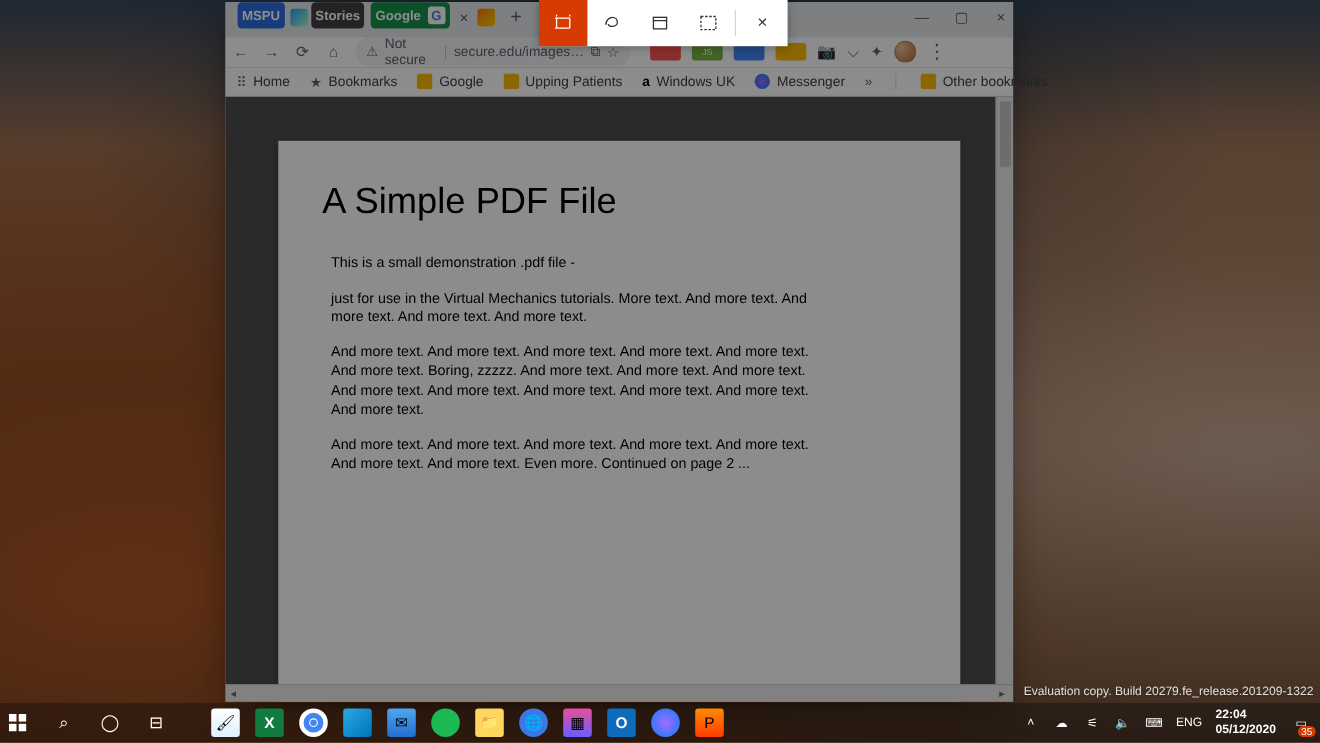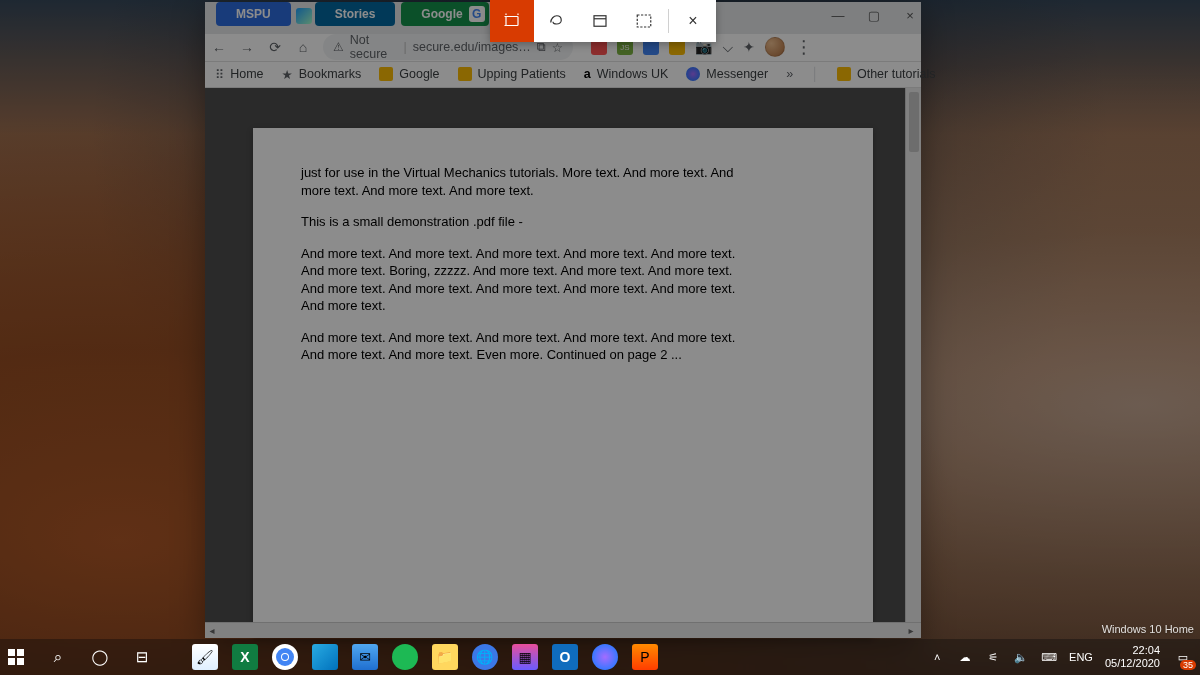--- a/index.html
+++ b/index.html
@@ -45,25 +45,25 @@
   .tabbar {
     height:42px; background:#e5e8ea;
     display:flex; align-items:flex-end;
     padding-left:8px;
     position:relative;
   }
   .tab-pill {
     display:inline-flex; align-items:center;
     height:24px; border-radius:4px;
     font-size:12px; font-weight:600;
-    padding:0 20px; margin:0 3px 8px 3px;
+    padding:0 4px; margin:0 3px 8px 3px;
     color:#fff;
   }
   .tab-mspu { background:#2d6cdf; }
-  .tab-stories { background:#0369a1; color:#fff;}
+  .tab-stories { background:#404040; color:#fff;}
   .tab-google { background:#14924b; padding-right:4px;}
   .gicon {
     width:16px;height:16px;background:#fff;border-radius:3px;
     margin-left:6px;display:inline-flex;align-items:center;justify-content:center;
     color:#4285F4;font-weight:700;font-size:12px;
   }
   .close-x {
     color:#5f6368;font-size:14px;margin:0 6px 10px 6px;cursor:default;
   }
   .favico-sq {
@@ -90,21 +90,21 @@
   .nav-ico {width:16px;text-align:center;}
   .urlbox {
     flex:0 0 250px; height:26px;
     background:#f1f3f4;border-radius:13px;
     display:flex;align-items:center;
     padding:0 10px;font-size:12.5px;color:#5f6368;
     gap:6px;
   }
   .urlbox .warn {font-size:12px;}
   .ext-row {display:flex;align-items:center;gap:10px;margin-left:6px;}
-  .ext {width:16px;height:16px;border-radius:3px;}
+  .ext {width:28px;height:16px;border-radius:3px;}
   .vdots {font-size:18px;letter-spacing:-1px;}
   .avatar {width:20px;height:20px;border-radius:50%;background:radial-gradient(circle at 30% 30%,#f0c090,#b07040);border:1px solid rgba(0,0,0,0.1);}
   
   .bmbar {
     height:34px;background:#fff;border-bottom:1px solid #e0e0e0;
     display:flex;align-items:center;padding:0 10px;
     font-size:12.5px;color:#3c4043;gap:18px;
   }
   .bm { display:flex;align-items:center;gap:6px;white-space:nowrap;}
   .bm .sq{width:14px;height:14px;background:#fbbc04;border-radius:2px;}
@@ -168,21 +168,21 @@
     display:flex;align-items:center;
     padding:0 6px;
     z-index:30;
   }
   .tb-left{display:flex;align-items:center;gap:22px;}
   .tb-ico{width:20px;height:20px;display:flex;align-items:center;justify-content:center;color:#fff;font-size:15px;}
   .tb-app{width:26px;height:26px;border-radius:3px;display:flex;align-items:center;justify-content:center;font-size:14px;}
   .tb-apps{display:flex;gap:14px;margin-left:18px;}
   .tb-right{margin-left:auto;display:flex;align-items:center;gap:12px;color:#fff;font-size:11px;}
   .tray-ico{width:16px;height:16px;display:flex;align-items:center;justify-content:center;color:#fff;}
-  .clock{text-align:right;line-height:1.2;font-size:11px;}
+  .clock{text-align:left;line-height:1.2;font-size:11px;font-weight:bold;}
   .notif{width:22px;height:22px;display:flex;align-items:center;justify-content:center;position:relative;}
   .notif .badge{position:absolute;right:-2px;bottom:-2px;background:#d83b01;color:#fff;font-size:9px;border-radius:8px;padding:0 3px;}
 </style>
 </head>
 <body>
 
 <div class="scenery"></div>
 
 <div class="browser">
   <div class="tabbar">
@@ -251,28 +251,29 @@
         <span>Windows UK</span>
       </span>
     <span class="bm">
         <span style="width:14px;height:14px;border-radius:50%;background:radial-gradient(circle,#a46cff,#0a7cff);display:inline-block"></span>
         <span>Messenger</span>
       </span>
     <span class="bm-chevron">»</span>
     <span style="color:#dadce0">│</span>
     <span class="bm">
         <span class="sq"></span>
-        <span>Other tutorials</span>
+        <span>Other bookmarks</span>
       </span>
   </div>
 
   <div class="pdfview">
     <div class="page">
+      <h1>A Simple PDF File</h1>
+      <p>This is a small demonstration .pdf file -</p>
       <p>just for use in the Virtual Mechanics tutorials. More text. And more text. And more text. And more text. And more text.</p>
-      <p>This is a small demonstration .pdf file -</p>
       <p>And more text. And more text. And more text. And more text. And more text. And more text. Boring, zzzzz. And more text. And more text. And more text. And more text. And more text. And more text. And more text. And more text. And more text.</p>
       <p>And more text. And more text. And more text. And more text. And more text. And more text. And more text. Even more. Continued on page 2 ...</p>
     </div>
     <div class="vscroll">
         <div class="thumb"></div>
       </div>
     <div class="hscroll">
       <span class="arrow">◂</span>
       <span class="arrow" style="margin-left:auto">▸</span>
     </div>
@@ -305,21 +306,21 @@
         <rect x="3" y="4" width="18" height="16" stroke-dasharray="3 2"></rect>
       </svg>
   </div>
   <div class="snip-sep"></div>
   <div class="snipbtn">
     <span style="font-size:16px">×</span>
   </div>
 </div>
 
 <div class="watermark">
-  <div>Windows 10 Home</div>
+  <div>Evaluation copy. Build 20279.fe_release.201209-1322</div>
 </div>
 
 <div class="taskbar">
   <div class="tb-left">
     <span class="tb-ico">
       <svg width="16" height="16" viewBox="0 0 16 16">
           <rect x="0" y="0" width="7" height="7" fill="#fff"></rect>
           <rect x="9" y="0" width="7" height="7" fill="#fff"></rect>
           <rect x="0" y="9" width="7" height="7" fill="#fff"></rect>
           <rect x="9" y="9" width="7" height="7" fill="#fff"></rect>

